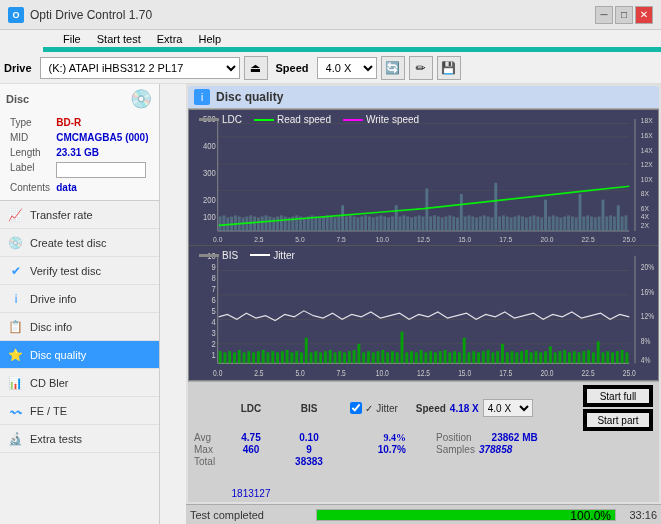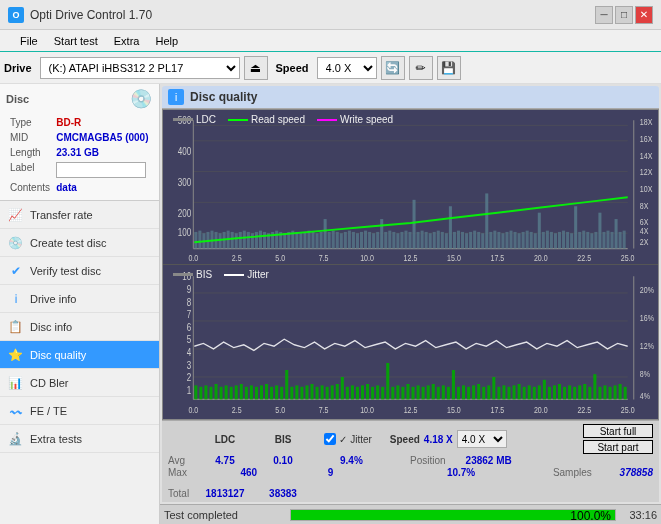--- a/index.html
+++ b/index.html
@@ -58,21 +58,22 @@
     }
     .win-btn.close { background: #e04040; color: white; }
 
     
     #menu-bar {
       background: #f0f0f0;
       height: 22px;
       display: flex;
       align-items: center;
       padding: 0 12px;
-      border-bottom: 1px solid #14b8a6;
+      border-bottom: 5px solid #14b8a6;
+      margin-left: 43px;
     }
     .menu-item {
       padding: 2px 8px;
       font-size: 11px;
       cursor: pointer;
       color: #000;
     }
 
     
     #toolbar {
@@ -111,20 +112,21 @@
       font-size: 11px;
       background: white;
       border: 1px solid #aaa;
       padding: 0 4px;
     }
 
     
     #main {
       display: flex;
       height: calc(524px - 30px - 22px - 32px);
+      gap: 26px;
     }
 
     
     #sidebar {
       width: 160px;
       min-width: 160px;
       background: #f0f0f0;
       border-right: 1px solid #ccc;
       display: flex;
       flex-direction: column;
@@ -282,24 +284,24 @@
     }
 
     .chart-svg {
       width: 100%;
       height: 100%;
       position: absolute;
       top: 0;
       left: 0;
     }
     .start-btn {
-      height: 14px;
+      height: 22px;
       font-size: 10px;
       background: #e8e8e8;
-      border: 1px solid #000000;
+      border: 4px solid #000000;
       cursor: pointer;
       padding: 0 8px;
       width: 70px;
     }
 
     
     #bottom-status {
       height: 20px;
       background: #d0d0d0;
       border-top: 1px solid #aaa;
@@ -814,38 +816,38 @@
             <button class="start-btn">Start full</button>
             <button class="start-btn">Start part</button>
           </div>
         </div>
 
         <div style="display:flex;align-items:center;margin-bottom:1px;">
           <div style="width:28px;color:#666;">Avg</div>
           <div style="width:58px;text-align:center;color:#0000cc;font-weight:bold;">4.75</div>
           <div style="width:58px;text-align:center;color:#0000cc;font-weight:bold;">0.10</div>
           <div style="width:28px;"></div>
-          <div style="width:40px;color:#0000cc;font-weight:bold;">9.4%</div>
+          <div style="width:40px;text-align:right;color:#0000cc;font-weight:bold;font-family:Liberation Serif, serif;">9.4%</div>
           <div style="width:30px;"></div>
           <span style="color:#666;">Position</span>
           <span style="color:#0000cc;font-weight:bold;margin-left:20px;">23862 MB</span>
         </div>
-        <div style="display:flex;align-items:center;margin-bottom:10px;justify-content:space-between;">
+        <div style="display:flex;align-items:center;margin-bottom:1px;">
           <div style="width:28px;color:#666;">Max</div>
           <div style="width:58px;text-align:center;color:#0000cc;font-weight:bold;">460</div>
           <div style="width:58px;text-align:center;color:#0000cc;font-weight:bold;">9</div>
           <div style="width:28px;"></div>
           <div style="width:40px;text-align:right;color:#0000cc;font-weight:bold;">10.7%</div>
           <div style="width:30px;"></div>
           <span style="color:#666;">Samples</span>
           <span style="color:#0000cc;font-weight:bold;margin-left:4px;font-style:italic;">378858</span>
         </div>
         <div style="display:flex;">
           <div style="width:28px;color:#666;">Total</div>
-          <div style="width:58px;text-align:center;color:#0000cc;font-weight:bold;">1813127</div>
+          <div style="width:58px;text-align:center;color:#0000cc;font-weight:normal;margin-top:32px;">1813127</div>
           <div style="width:58px;text-align:center;color:#0000cc;font-weight:bold;">38383</div>
         </div>
       </div>
     </div>
 
     <div id="bottom-status">
       <span id="status-text">Test completed</span>
       <div id="progress-bar-container">
         <div id="progress-bar-fill" style="width:100%;"></div>
         <span id="progress-text">100.0%</span>

